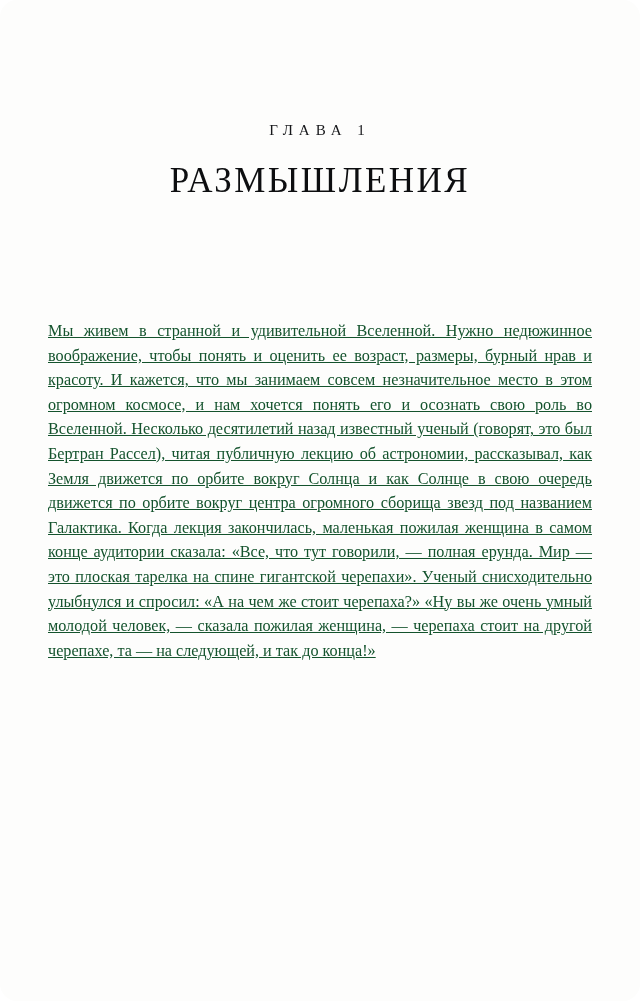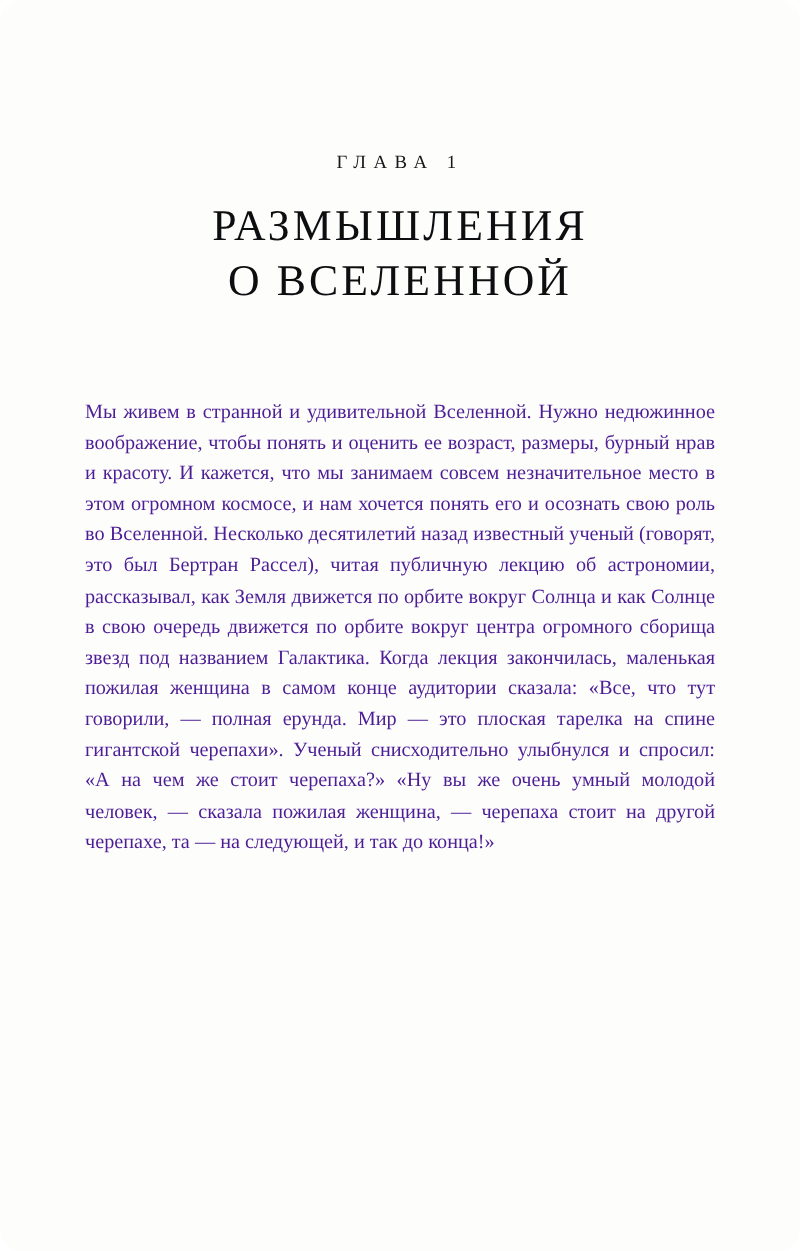--- a/index.html
+++ b/index.html
@@ -13,21 +13,21 @@
     font-family: "Liberation Serif", serif;
     color: #111111;
     overflow: hidden;
   }
   .page {
     position: relative;
     width: 640px;
     height: 1001px;
     background: #fdfdfc;
     box-sizing: border-box;
-    padding: 0 68px;
+    padding: 0 48px;
     border-radius: 17px;
   }
   .chapter-header {
     padding-top: 122px;
     text-align: center;
   }
   .chapter-label {
     font-family: "Liberation Serif", serif;
     font-size: 15px;
     letter-spacing: 6px;
@@ -42,44 +42,44 @@
     letter-spacing: 2.5px;
     color: #0d0e10;
     text-transform: uppercase;
     font-weight: normal;
     margin: 0;
   }
   .chapter-title .line {
     display: block;
   }
   .body-text {
-    margin-top: 70px;
+    margin-top: 116px;
     font-size: 16.2px;
     line-height: 24.6px;
     text-align: justify;
-    color: #4c1d95;
+    color: #14532d;
     hyphens: manual;
+    text-decoration: underline;
   }
   .body-text p {
     margin: 0;
   }
   .body-text p + p {
     text-indent: 22px;
   }
 </style>
 </head>
 <body>
 
 <div class="page">
 
   <div class="chapter-header">
     <div class="chapter-label">ГЛАВА 1</div>
     <h1 class="chapter-title">
       <span class="line">РАЗМЫШЛЕНИЯ</span>
-      <span class="line">О ВСЕЛЕННОЙ</span>
     </h1>
   </div>
 
   <div class="body-text">
     <p>Мы живем в странной и удивительной Вселенной. Нужно недюжинное воображение, чтобы понять и оценить ее возраст, размеры, бурный нрав и красоту. И кажется, что мы занимаем совсем незначительное место в этом огромном космосе, и нам хочется понять его и осознать свою роль во Вселенной. Несколько десятилетий назад известный ученый (говорят, это был Бертран Рассел), читая публичную лекцию об астрономии, рассказывал, как Земля движется по орбите вокруг Солнца и как Солнце в свою очередь движется по орбите вокруг центра огромного сборища звезд под названием Галактика. Когда лекция закончилась, маленькая пожилая женщина в самом конце аудитории сказала: «Все, что тут говорили, — полная ерунда. Мир — это плоская тарелка на спине гигантской черепахи». Ученый снисходительно улыбнулся и спросил: «А на чем же стоит черепаха?» «Ну вы же очень умный молодой человек, — сказала пожилая женщина, — черепаха стоит на другой черепахе, та — на следующей, и так до конца!»</p>
   </div>
 
 </div>
 
 </body></html>

